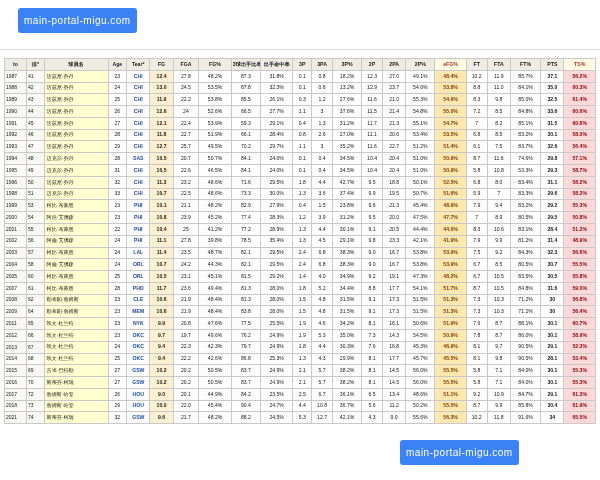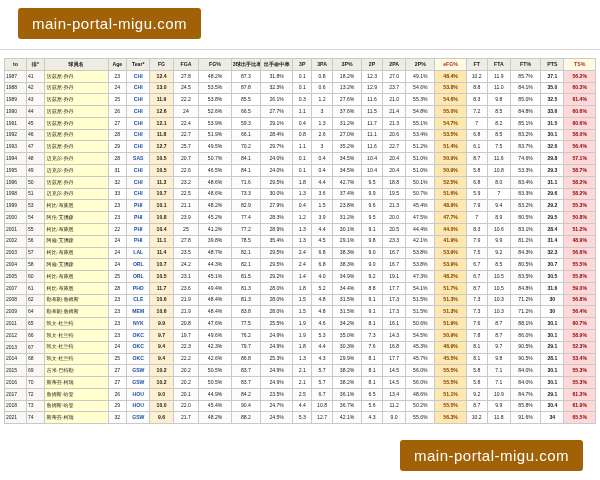--- a/index.html
+++ b/index.html
@@ -13,25 +13,25 @@
   #page {
     position: relative;
     width: 600px;
     height: 480px;
     overflow: hidden;
     background: #ffffff;
   }
   
   .watermark {
     position: absolute;
-    background: #a16207;
+    background: #3b82f6;
     color: #ffffff;
-    font-size: 15px;
+    font-size: 10px;
     letter-spacing: 0.5px;
-    padding: 7px 14px;
+    padding: 7px 6px;
     border-radius: 3px;
     white-space: nowrap;
     font-family: "Liberation Sans", sans-serif;
   }
   .wm-top { left: 18px; top: 8px; }
   .wm-bottom { left: 400px; top: 440px; }
 
   
   .table-wrap {
     position: absolute;

